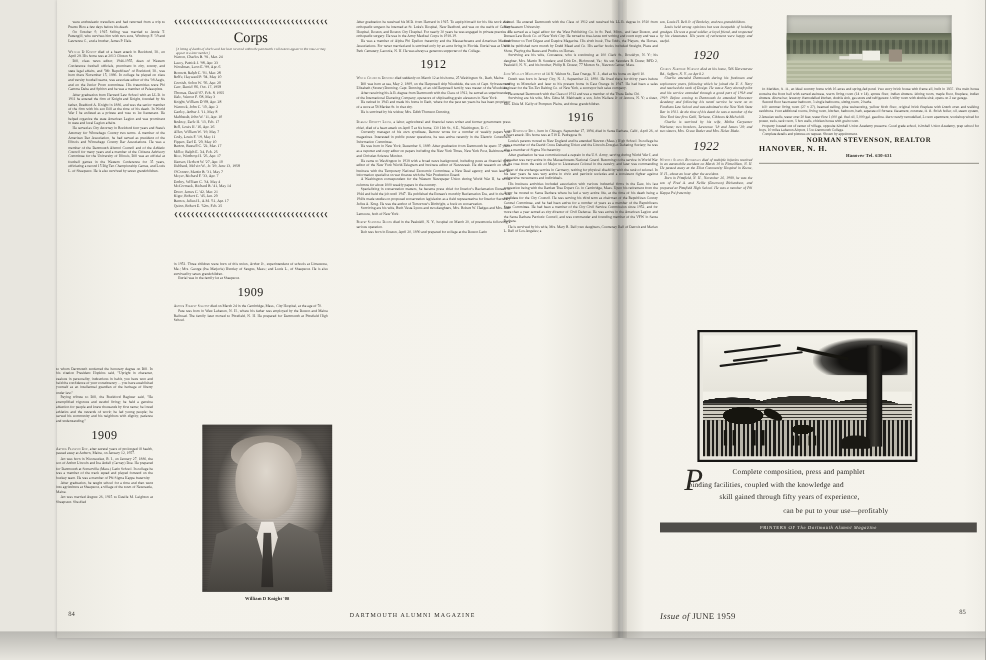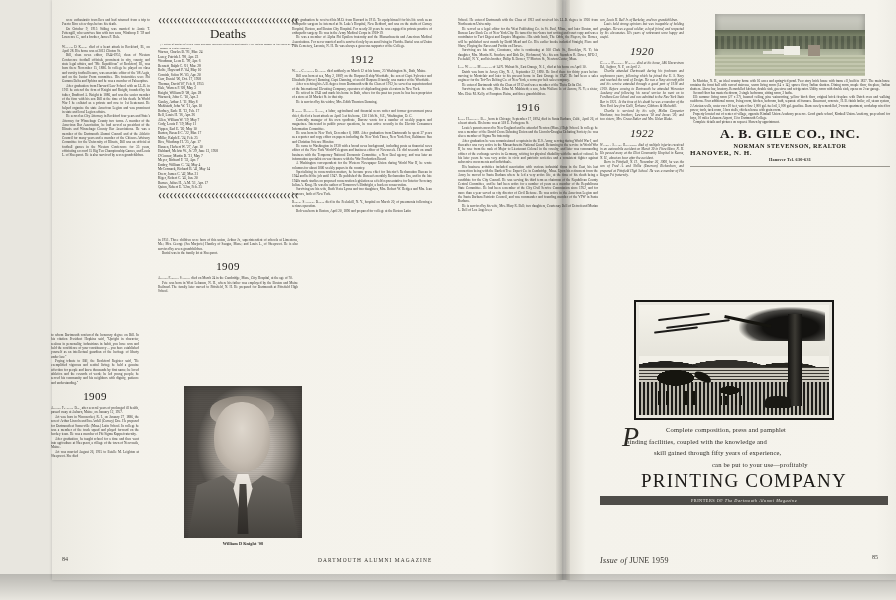--- a/index.html
+++ b/index.html
@@ -188,21 +188,21 @@
     <p>Paying tribute to Bill, the Rockford Register said, "He exemplified vigorous and zestful living; he held a genuine affection for people and knew thousands by first name; he loved athletics and the rewards of work; he led young people; he served his community and his neighbors with dignity, patience and understanding."</p>
     <div class="year">1909</div>
     <p class="noind"><span class="sc">Arthur Franklin Doe</span><span>, after several years of prolonged ill health, passed away at Auburn, Maine, on January 12, 1957.</span></p>
     <p>Art was born in Woonsocket, R. I., on January 27, 1886, the son of Arthur Lincoln and Ina Ardell (Carney) Doe. He prepared for Dartmouth at Somerville (Mass.) Latin School. In college he was a member of the track squad and played forward on the hockey team. He was a member of Phi Sigma Kappa fraternity.</p>
     <p>After graduation, he taught school for a time and then went into agriculture at Sheepscot, a village of the town of Newcastle, Maine.</p>
     <p>Art was married August 26, 1915 to Estelle M. Leighton at Sheepscot. She died</p>
   </div>
 
   <div class="col" style="left:158px;top:18px;width:140px;">
     <div class="ornament">❮❮❮❮❮❮❮❮❮❮❮❮❮❮❮❮❮❮❮❮❮❮❮❮❮❮❮❮❮❮❮❮❮❮❮❮❮❮❮❮</div>
-    <div class="deaths-title">Deaths</div>
+    <div class="deaths-title">Corps</div>
     <div class="deaths-note">[A listing of deaths of which word has been received within the past month. Full notices appear in this issue or may appear in a later number.]</div>
     <div class="deaths-list" id="deaths-list">
         <div>Warren, Charles B. '91, Mar. 24</div>
         <div>Lacey, Patrick J. '98, Apr. 23</div>
         <div>Woodman, Leon E. '99, Apr. 6</div>
         <div>Bennett, Ralph C. '01, Mar. 28</div>
         <div>Rolfe, Hayward P. '04, May 10</div>
         <div>Cornish, Solon W. '05, Apr. 20</div>
         <div>Carr, Daniel '06, Oct. 17, 1958</div>
         <div>Thomas, David '07, Feb. 8, 1955</div>
@@ -243,21 +243,21 @@
 
   <div id="portrait">
     <div class="hair"></div>
     <div class="face"></div>
     <div class="suit"></div>
     <div class="shirt"></div>
     <div class="tie"></div>
   </div>
   <div class="photo-cap">William D Knight '08</div>
 
-  <div class="col body-txt" style="left:292px;top:18px;width:140px;">
+  <div class="col body-txt" style="left:324px;top:18px;width:140px;">
     <p class="noind">After graduation he received his M.D. from Harvard in 1915. To equip himself for his life work as an orthopedic surgeon he interned at St. Luke's Hospital, New Bedford, and was on the staffs of Carney Hospital, Boston, and Boston City Hospital. For nearly 30 years he was engaged in private practice of orthopedic surgery. He was in the Army Medical Corps in 1918-19.</p>
     <p>He was a member of Alpha Phi Epsilon fraternity and the Massachusetts and American Medical Associations. For never married and is survived only by an aunt living in Florida. Burial was at Union Park Cemetery, Laconia, N. H. He was always a generous supporter of the College.</p>
     <div class="year">1912</div>
     <p class="noind"><span class="sc">Willis Chandler Dunning</span><span> died suddenly on March 12 at his home, 25 Washington St., Bath, Maine.</span></p>
     <p>Bill was born at sea, May 2, 1889, on the Harpswell ship Woodside, the son of Capt. Sylvester and Elizabeth (Stover) Dunning. Capt. Dunning, of an old Harpswell family, was master of the Woodside.</p>
     <p>After receiving his A.B. degree from Dartmouth with the Class of 1912, he served as superintendent of the International Elevating Company, operators of shiploading grain elevators in New York.</p>
     <p>He retired in 1943 and made his home in Bath, where for the past ten years he has been proprietor of a store at 58 Market St. in that city.</p>
     <p>He is survived by his widow, Mrs. Edith Thurston Dunning.</p>
     <div style="height:5px"></div>
     <p class="noind"><span class="sc">Barrow Bennett Lyons</span><span>, a labor, agricultural and financial news writer and former government press chief, died of a heart attack on April 5 at his home, 130 11th St., S.E., Washington, D. C.</span></p>
@@ -309,21 +309,20 @@
       <div class="house"></div>
       <div class="barn"></div>
     </div>
     <div class="gile-copy">
       <p class="noind">In Meriden, N. H., an ideal country home with 16 acres and spring-fed pond. Two story brick house with frame ell, built in 1837. The main house contains the front hall with carved staircase, warm living room (14 x 14), spruce floor, Indian shutters. Dining room, maple floor, fireplace, Indian shutters. Above bar, lavatory. Remodelled kitchen, double sink, gas stove and refrigerator. Utility room with double sink, opens on 2 car garage.</p>
       <p>Second floor has master bedroom, 3 single bedrooms, sitting room, 2 baths.</p>
       <p>Ell: summer living room (27 x 27), beamed ceiling, pine wainscoting, yellow birch floor, original brick fireplace with Dutch oven and walking cauldrons. Four additional rooms, living room, kitchen, bedroom, bath, separate oil furnace. Basement, concrete, H. B. finish boiler, oil, steam system, 2 Artesian wells, water over 20 feet, water flow 1,000 gal. fuel oil, 5,000 gal. gasoline. Barn: newly remodelled, 2-room apartment, workshop wired for power, tools, tack room, 5 box stalls, chicken house with grain room.</p>
       <p>Property located out of center of village, opposite Kimball Union Academy preserve. Good grade school, Kimball Union Academy, prep school for boys, 10 miles Lebanon Airport, 15 to Dartmouth College.</p>
       <p>Complete details and pictures on request. Shown by appointment.</p>
     </div>
-    <div id="gile-name">A. B. GILE CO., INC.</div>
     <div id="gile-sub1">NORMAN STEVENSON, REALTOR</div>
     <div id="gile-sub2">HANOVER, N. H.</div>
     <div id="gile-sub3">Hanover Tel. 630-631</div>
     <div id="gile-rule"></div>
   </div>
 
   <div id="woodcut-wrap">
     <div id="woodcut">
       <div class="wc-sky"></div>
       <div class="wc-streak" style="left:10%;top:10%;width:52px;"></div>
@@ -350,21 +349,20 @@
       <div class="wc-rock"></div>
     </div>
   </div>
 
   <div id="vp-ad">
     <div id="vp-initial">P</div>
     <div class="vp-line" id="vp-l1">Complete composition, press and pamphlet</div>
     <div class="vp-line" id="vp-l2">binding facilities, coupled with the knowledge and</div>
     <div class="vp-line" id="vp-l3">skill gained through fifty years of experience,</div>
     <div class="vp-line" id="vp-l4">can be put to your use—profitably</div>
-    <div id="vp-title2">PRINTING COMPANY</div>
     <div id="vp-bar">
       <span><span class="vp-bar-sc">PRINTERS OF </span><span class="vp-bar-it">The Dartmouth Alumni Magazine</span></span>
     </div>
   </div>
 
   <div class="folio" style="left:62px;top:556px;">84</div>
   <div class="footer-line" style="left:318px;top:557px;">DARTMOUTH ALUMNI MAGAZINE</div>
   <div class="footer-line" style="left:600px;top:556px;font-size:8px;letter-spacing:.3px;"><span class="ital">Issue of </span><span class="sc">JUNE</span> <span>1959</span></div>
   <div class="folio" style="left:872px;top:554px;">85</div>
 

